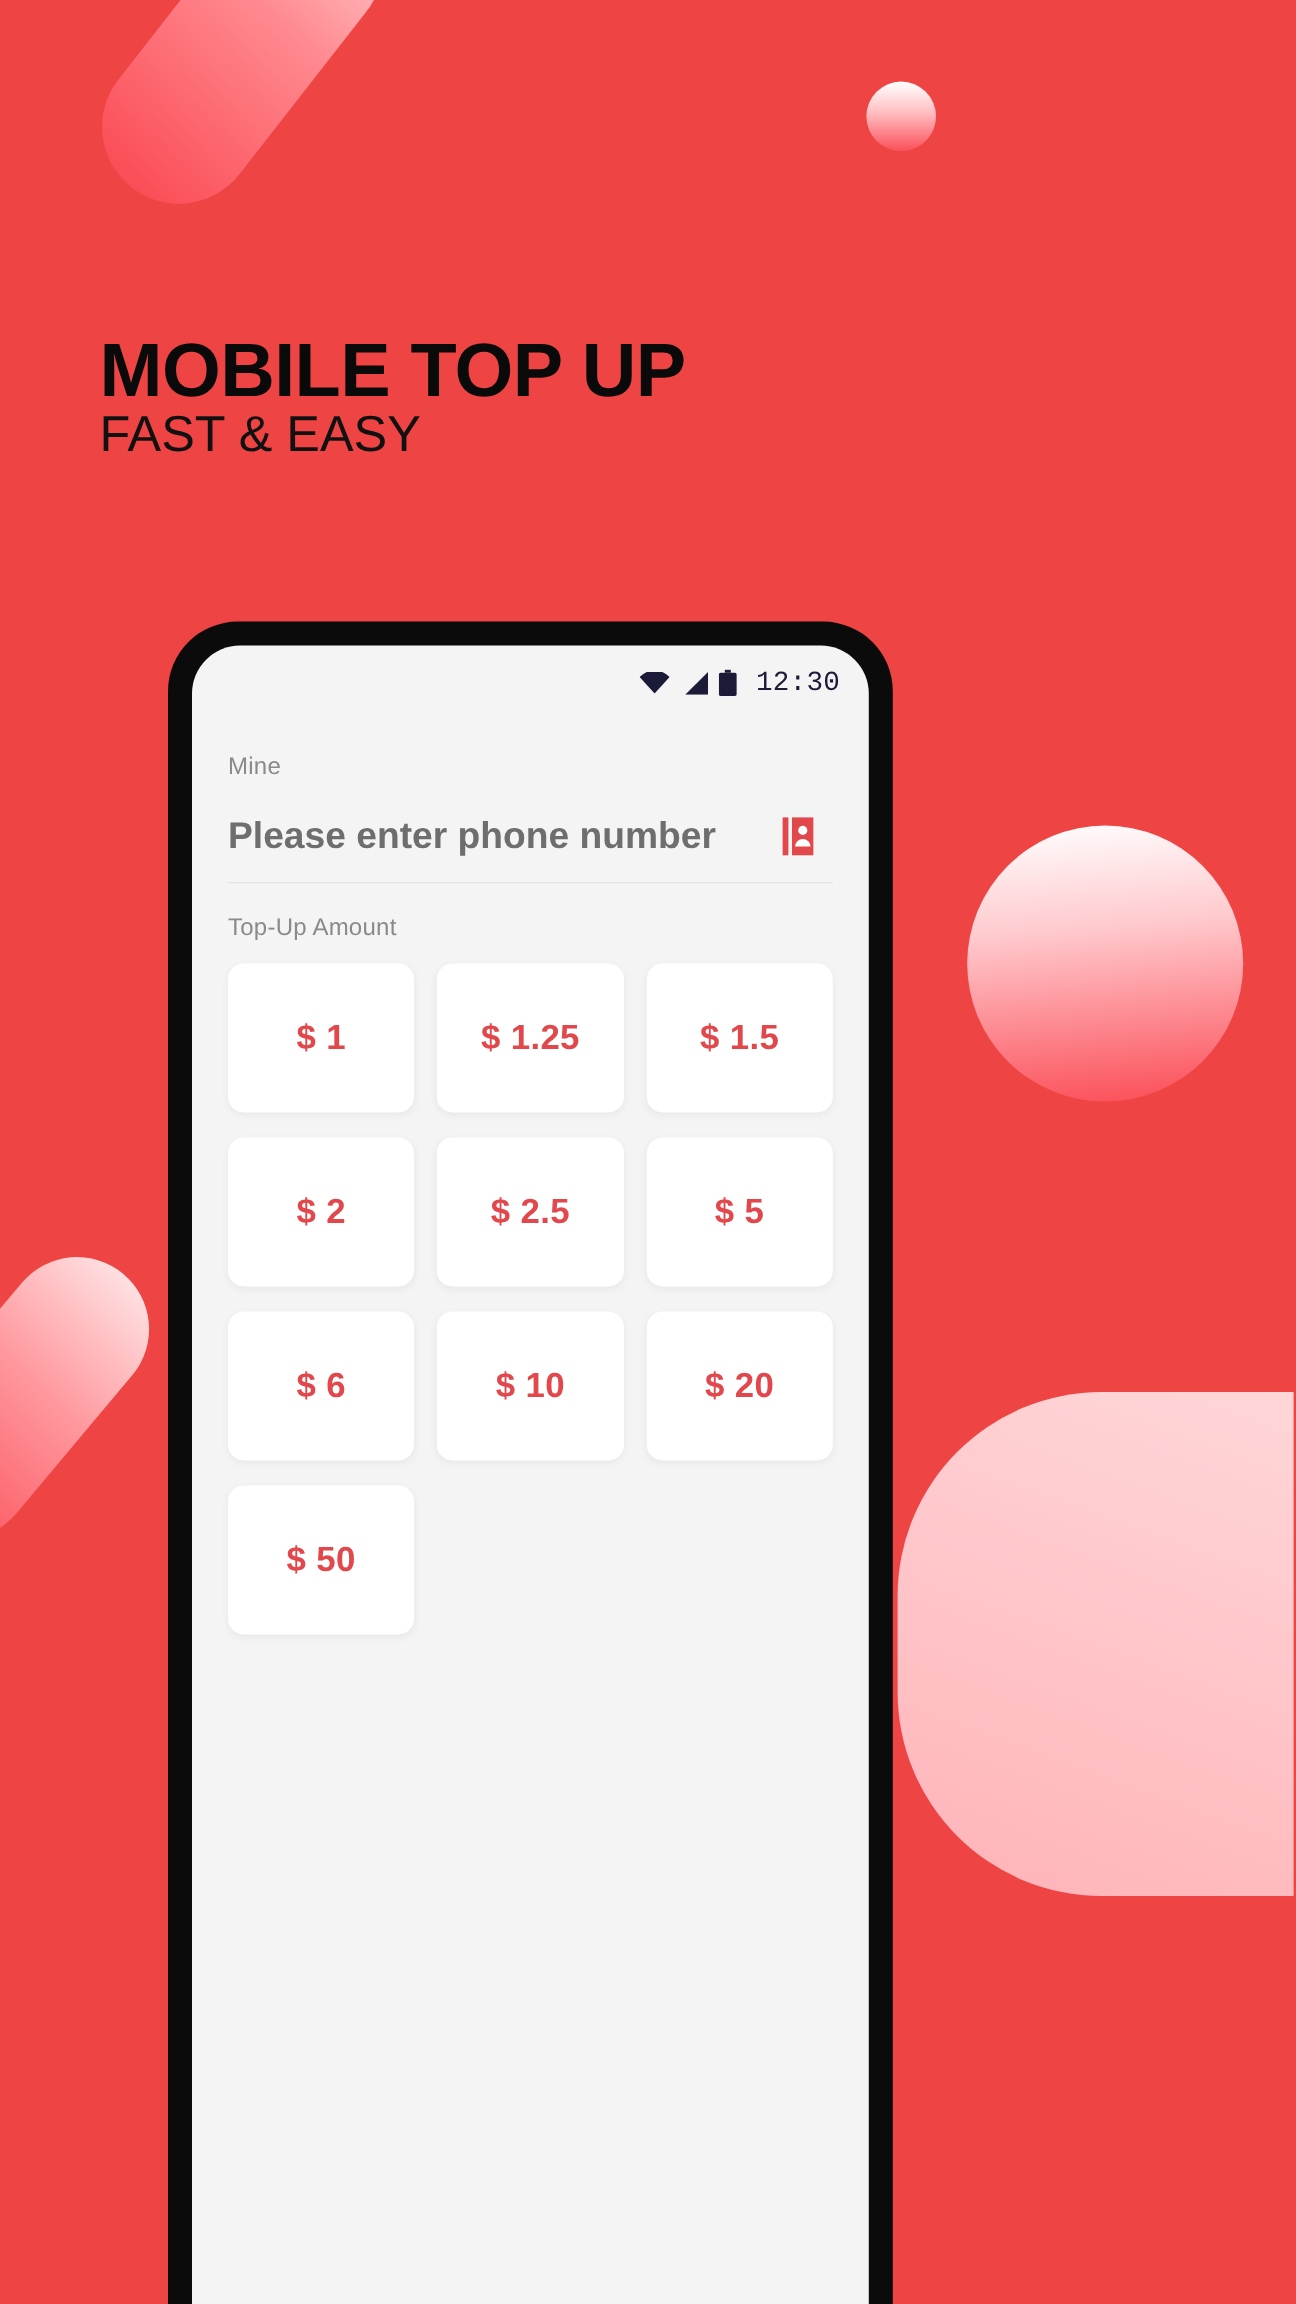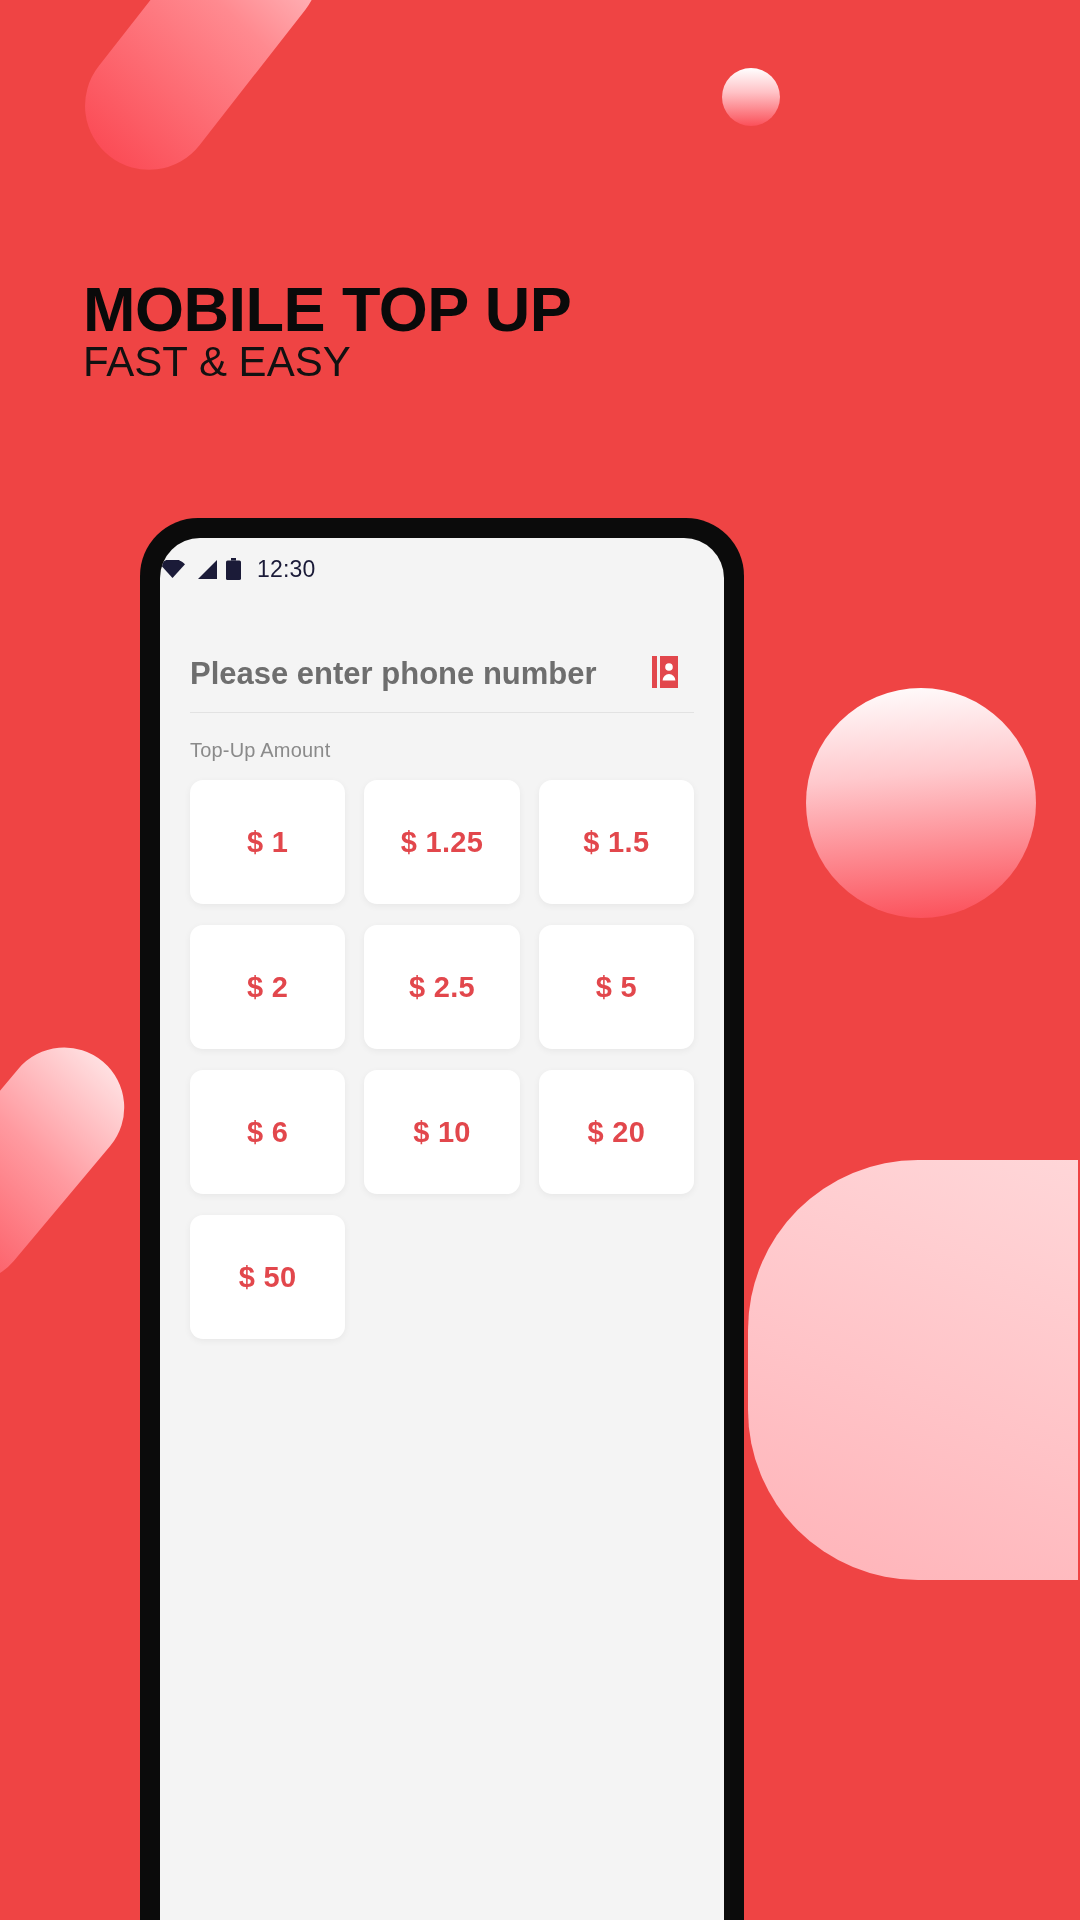--- a/index.html
+++ b/index.html
@@ -72,21 +72,21 @@
     width:100%; height:100%;
     background:#f4f4f4;
     border-radius:40px 40px 0 0;
     overflow:hidden;
     position:relative;
   }
 
   
   #status-bar {
     height:62px; display:flex; align-items:center;
-    padding:0 24px 0 0; gap:9px;
+    justify-content:flex-end; padding:0 24px 0 0; gap:9px;font-family:Liberation Mono, monospace;
   }
   #wifi-icon { width:25px; height:18px; }
   #signal-icon { width:23px; height:19px; }
   #battery-icon { width:15px; height:22px; }
   #status-time {
     font-size:23px; color:#1b1b38; margin-left:7px; letter-spacing:0.2px;
   }
 
   
   #app-header {
@@ -109,21 +109,21 @@
     font-size:22px; padding:13px 21px; border-radius:6px;
     cursor:pointer; white-space:nowrap;
   }
 
   
   #field-section { padding:28px 30px 0 30px; }
   #field-label {
     font-size:20px; color:#8a8a8a; letter-spacing:0.2px;
   }
   #phone-field {
-    display:flex; align-items:flex-start;
+    display:flex; align-items:center;
     border-bottom:1px solid #e2e2e2;
     padding:16px 16px 20px 0; margin-top:12px;
   }
   #phone-input {
     flex:1; border:none; outline:none; background:transparent;
     font-family:"Liberation Sans", sans-serif;
     font-size:31px; font-weight:bold; color:#6e6e6e;
   }
   #phone-input::placeholder { color:#6e6e6e; opacity:1; }
   #contacts-icon { width:26px; height:32px; cursor:pointer; flex:none; }
@@ -177,20 +177,21 @@
         </svg>
         <svg id="battery-icon" viewBox="0 0 15 22">
           <rect x="5" y="0" width="5" height="2.6" fill="#1b1b38"></rect>
           <rect x="0" y="2.6" width="15" height="19.4" rx="1.6" fill="#1b1b38"></rect>
         </svg>
         <span id="status-time">12:30</span>
       </div>
 
 
       <div id="field-section">
+        <div id="field-label">Mine</div>
         <div id="phone-field">
           <input id="phone-input" type="text" placeholder="Please enter phone number" style="">
           <svg id="contacts-icon" viewBox="0 0 26 32">
             <rect x="0" y="0" width="5" height="32" fill="#e2474c"></rect>
             <rect x="8" y="0" width="18" height="32" fill="#e2474c"></rect>
             <circle cx="17" cy="11" r="3.8" fill="#ffffff"></circle>
             <path d="M10.6 24.5 a6.4 6.4 0 0 1 12.8 0 Z" fill="#ffffff"></path>
           </svg>
         </div>
       </div>

